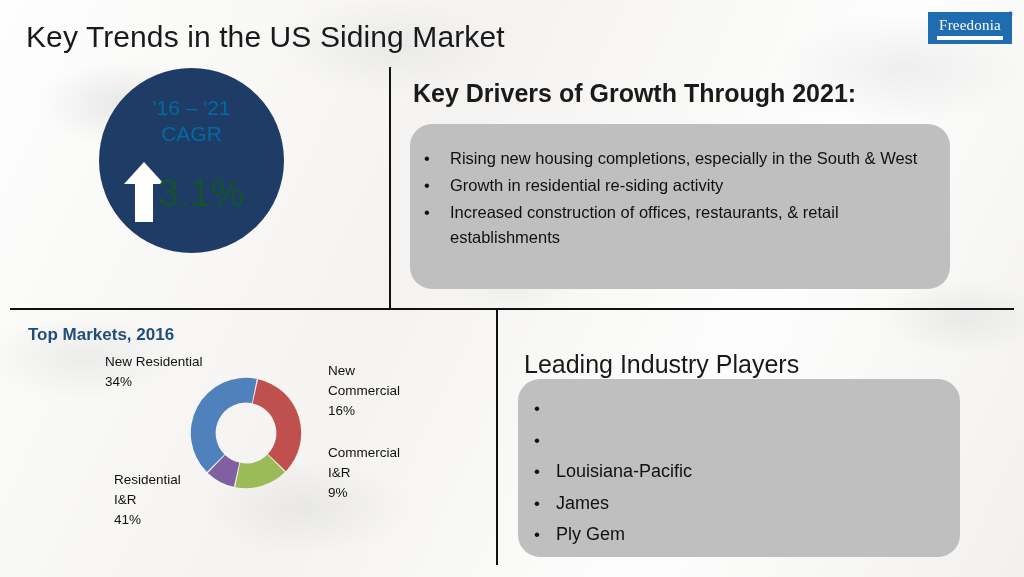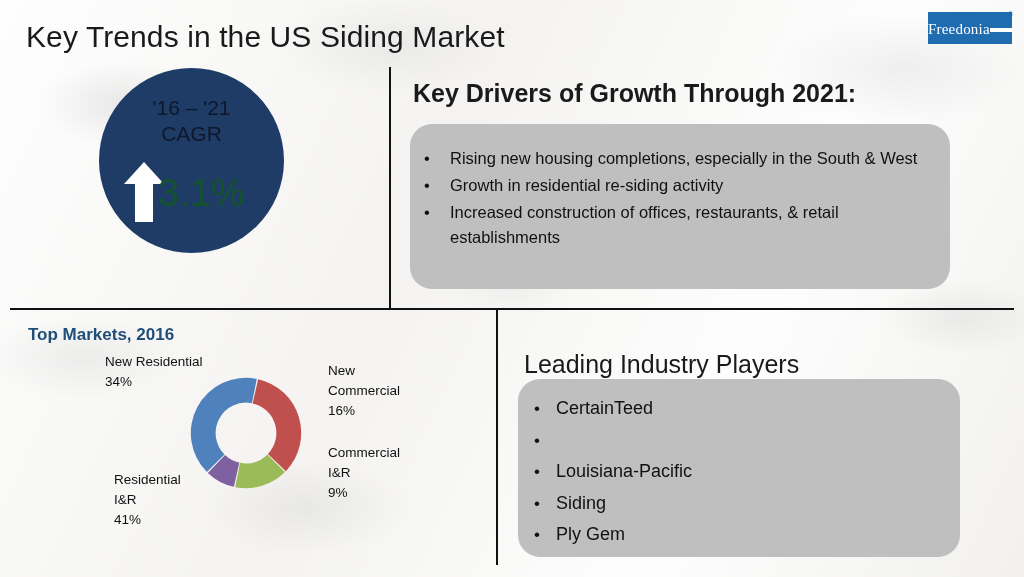--- a/index.html
+++ b/index.html
@@ -29,21 +29,21 @@
   .title{
     position:absolute;left:26px;top:20px;
     font-size:30px;color:#1a1a1a;letter-spacing:.1px;
     white-space:nowrap;
   }
 
   
   .logo{
     position:absolute;right:12px;top:12px;
     width:84px;height:32px;background:#1f6cb0;
-    display:flex;align-items:center;justify-content:center;
+    display:flex;align-items:center;justify-content:center;flex-direction:column;
   }
   .logo-word{
     font-family:"Liberation Serif", serif;
     color:#ffffff;font-size:15px;line-height:15px;letter-spacing:.2px;
     margin-top:2px;
   }
   .logo-rule{width:66px;height:4px;background:#ffffff;margin-top:3px;}
   .logo-tm{
     position:absolute;right:-1px;top:-1px;color:#1f6cb0;font-size:7px;
   }
@@ -53,21 +53,21 @@
   .hline{position:absolute;left:10px;top:308px;width:1004px;height:2px;background:#111;}
   .vline-bottom{position:absolute;left:496px;top:309px;width:2px;height:256px;background:#111;}
 
   
   .cagr-circle{
     position:absolute;left:99px;top:68px;width:185px;height:185px;
     border-radius:50%;background:#1e3c66;
   }
   .cagr-period{
     position:absolute;left:99px;top:95px;width:185px;text-align:center;
-    color:#0f172a;font-size:21px;line-height:26px;
+    color:#0369a1;font-size:21px;line-height:26px;
   }
   .cagr-arrow{
     position:absolute;left:124px;top:162px;width:40px;height:60px;
   }
   .cagr-value{
     position:absolute;left:158px;top:172px;color:#14532d;font-size:38px;
   }
 
   
   .drivers-title{
@@ -185,30 +185,29 @@
   <div>Residential</div>
   <div>I&amp;R</div>
   <div>41%</div>
 </div>
 
 <div class="players-title">Leading Industry Players</div>
 <div class="players-box"></div>
 <div class="players-list">
   <div class="bul">
     <span class="dot">•</span>
-    <span>CertainTeed</span>
   </div>
   <div class="bul">
     <span class="dot">•</span>
   </div>
   <div class="bul">
     <span class="dot">•</span>
     <span>Louisiana-Pacific</span>
   </div>
   <div class="bul">
     <span class="dot">•</span>
-    <span>Siding</span>
+    <span>James</span>
   </div>
   <div class="bul">
     <span class="dot">•</span>
     <span>Ply Gem</span>
   </div>
 </div>
 
 </body></html>

